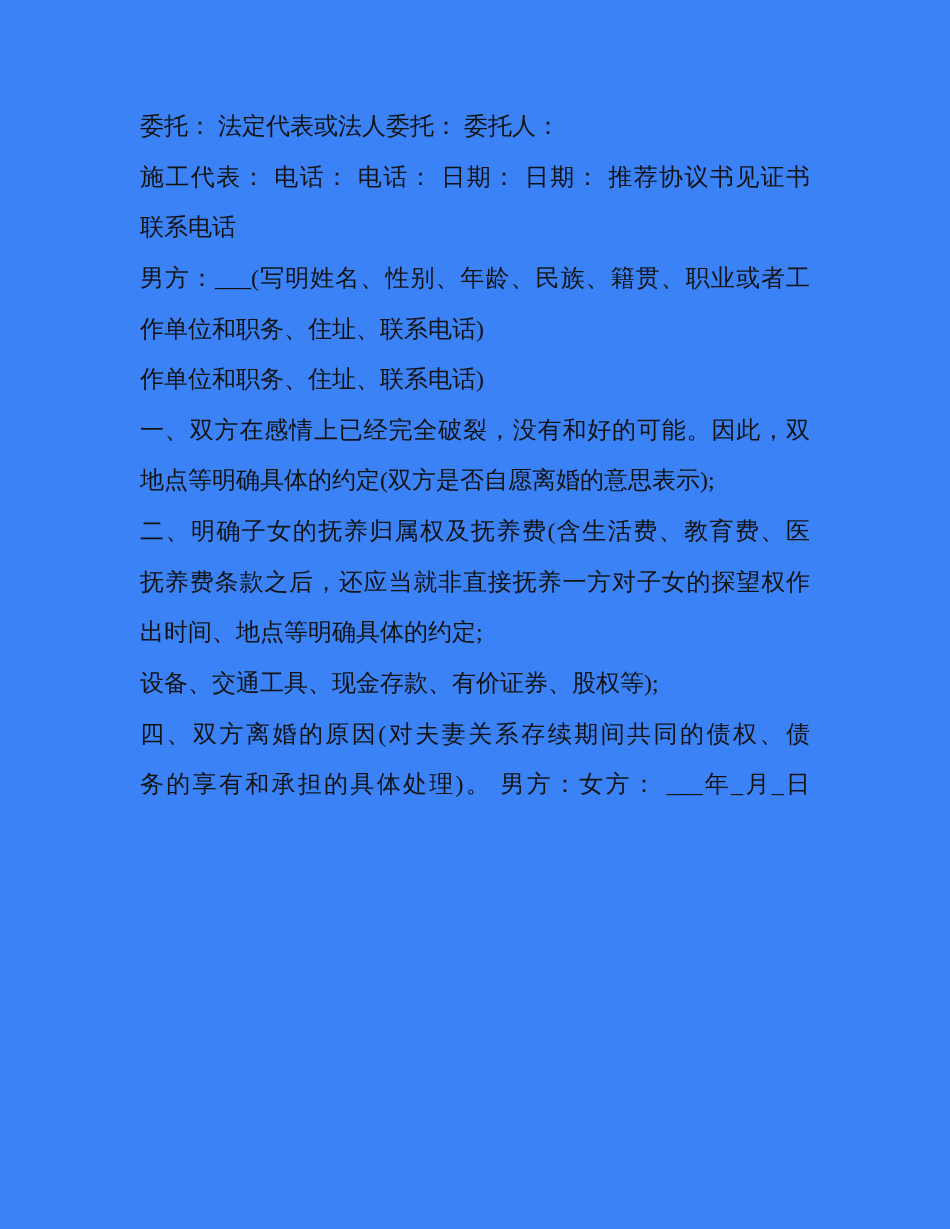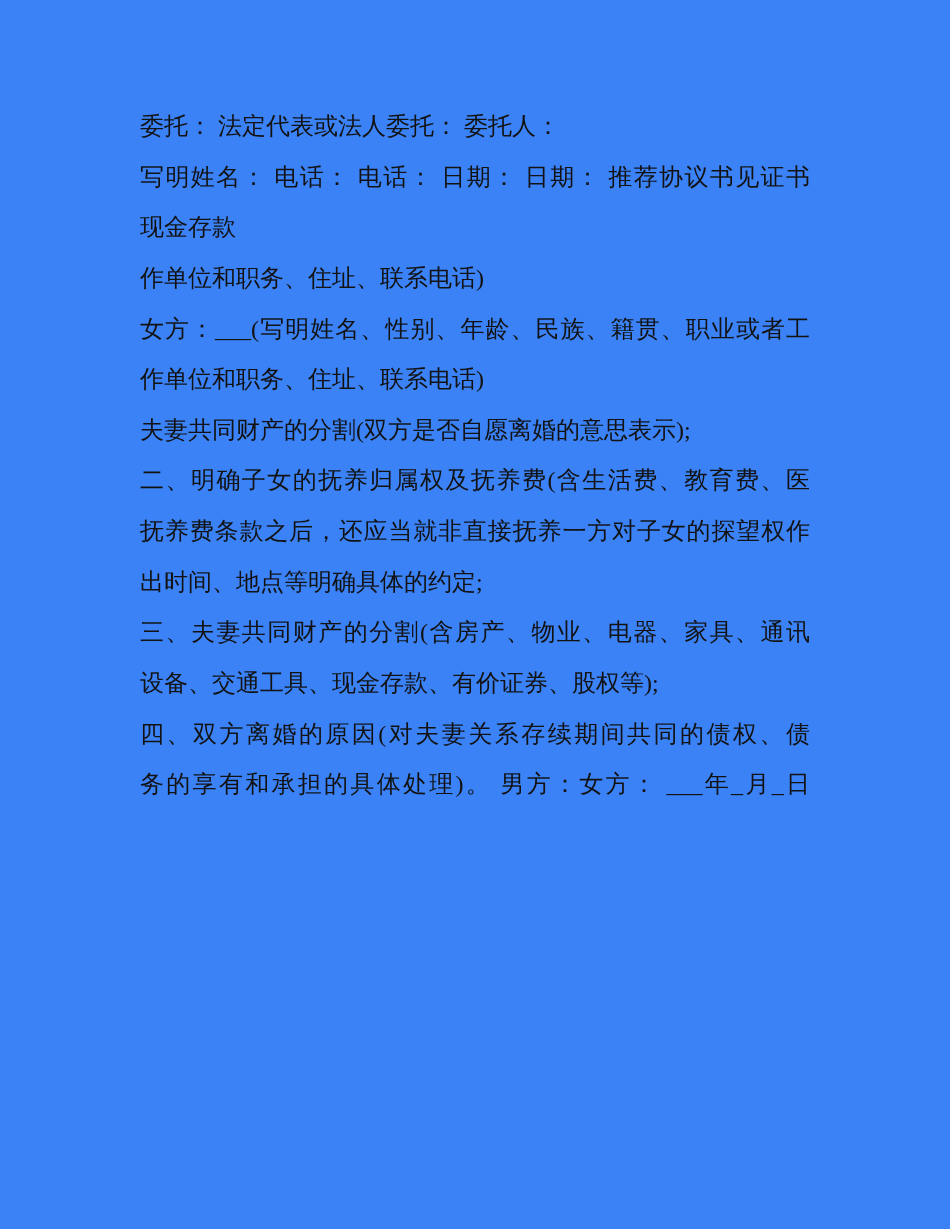--- a/index.html
+++ b/index.html
@@ -38,27 +38,27 @@
     text-align-last: justify;
     text-justify: inter-character;
   }
 </style>
 </head>
 <body>
 
 <div class="page">
   <div class="doc">
       <div class="line">委托： 法定代表或法人委托： 委托人：</div>
-      <div class="line j">写明姓名： 电话： 电话： 日期： 日期： 推荐协议书见证书</div>
-      <div class="line">现金存款</div>
+      <div class="line j">施工代表： 电话： 电话： 日期： 日期： 推荐协议书见证书</div>
+      <div class="line">联系电话</div>
+      <div class="line j">男方：___(写明姓名、性别、年龄、民族、籍贯、职业或者工</div>
       <div class="line">作单位和职务、住址、联系电话)</div>
-      <div class="line j">女方：___(写明姓名、性别、年龄、民族、籍贯、职业或者工</div>
       <div class="line">作单位和职务、住址、联系电话)</div>
-      <div class="line">夫妻共同财产的分割(双方是否自愿离婚的意思表示);</div>
+      <div class="line j">一、双方在感情上已经完全破裂，没有和好的可能。因此，双</div>
+      <div class="line">地点等明确具体的约定(双方是否自愿离婚的意思表示);</div>
       <div class="line j">二、明确子女的抚养归属权及抚养费(含生活费、教育费、医</div>
       <div class="line j">抚养费条款之后，还应当就非直接抚养一方对子女的探望权作</div>
       <div class="line">出时间、地点等明确具体的约定;</div>
-      <div class="line j">三、夫妻共同财产的分割(含房产、物业、电器、家具、通讯</div>
       <div class="line">设备、交通工具、现金存款、有价证券、股权等);</div>
       <div class="line j">四、双方离婚的原因(对夫妻关系存续期间共同的债权、债</div>
       <div class="line j">务的享有和承担的具体处理)。 男方：女方： ___年_月_日</div>
     </div>
 </div>
 
 </body></html>

